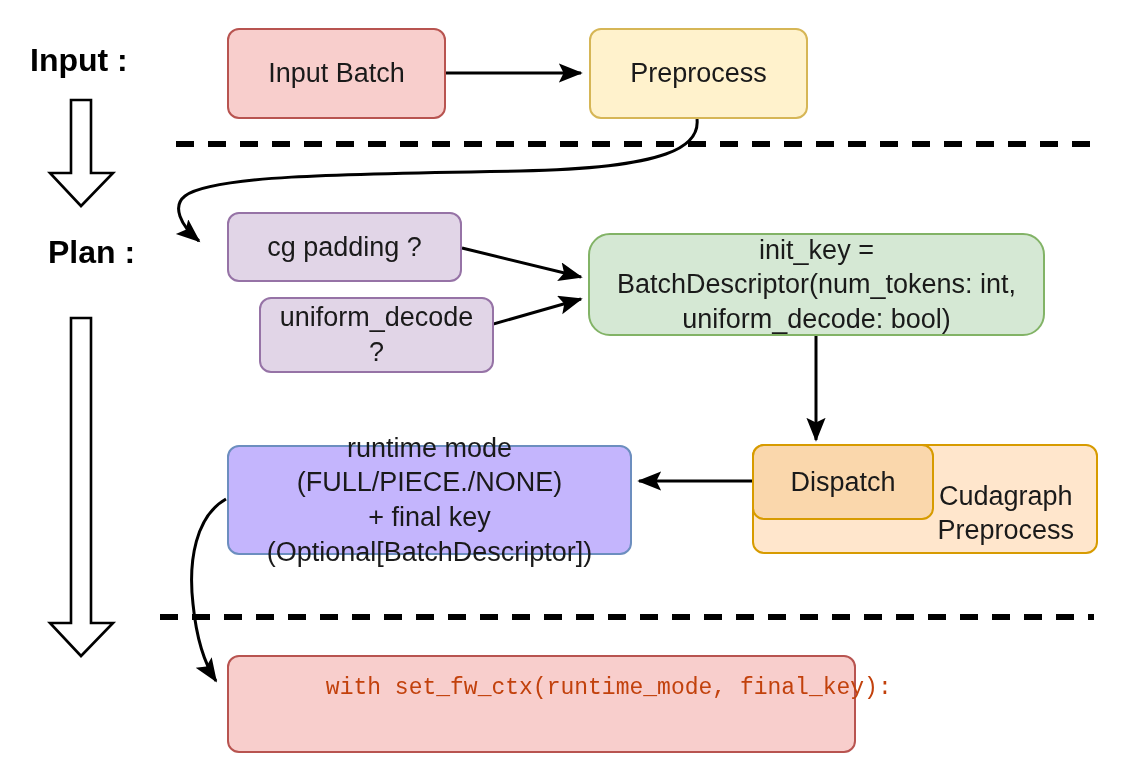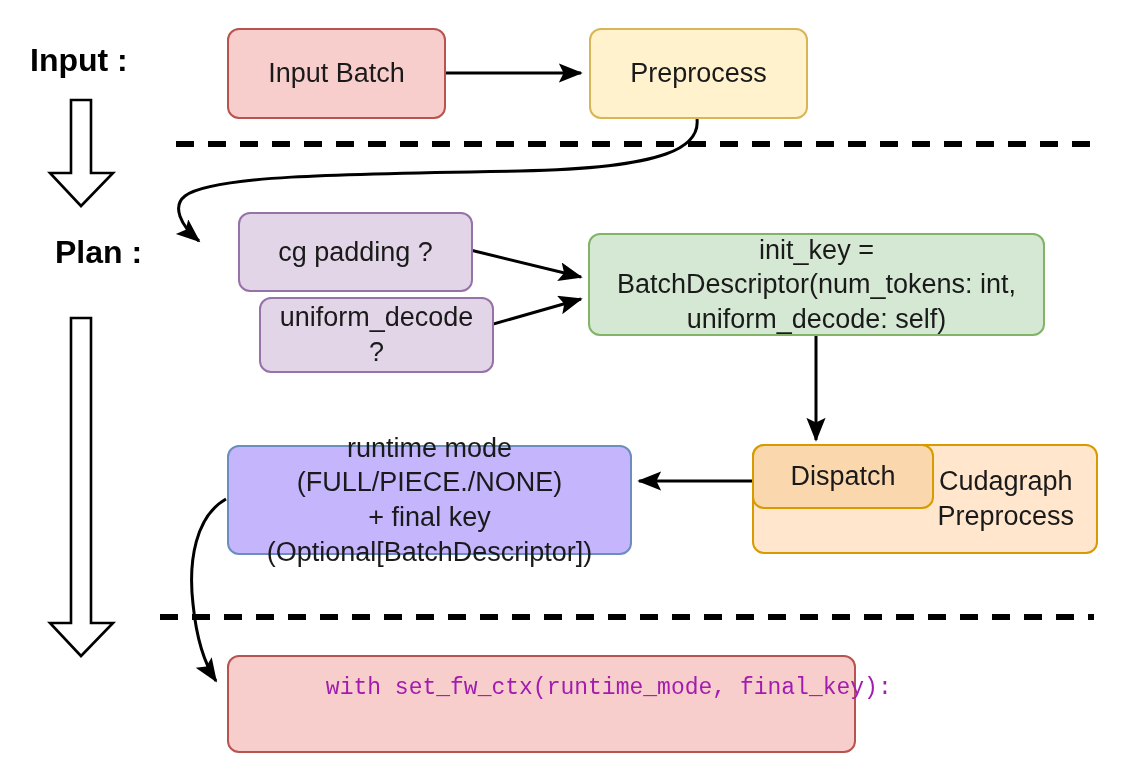--- a/index.html
+++ b/index.html
@@ -47,40 +47,40 @@
     line-height: 1.28;
     padding: 4px 10px;
   }
   .node.code {
     font-family: "Liberation Mono", "DejaVu Sans Mono", monospace;
     font-size: 23px;
     justify-content: flex-start;
     text-align: left;
     white-space: pre;
     padding-left: 14px;
-    color: #a21caf;
+    color: #c2410c;
     line-height: 1.35;
   }
 
   
   #node-input-batch { left: 227px; top: 28px;  width: 219px; height: 91px; }
   #node-preprocess  { left: 589px; top: 28px;  width: 219px; height: 91px; }
-  #node-cg-padding  { left: 227px; top: 212px; width: 235px; height: 80px; margin-left: 11px; }
+  #node-cg-padding  { left: 227px; top: 212px; width: 235px; height: 70px; }
   #node-uniform-dec { left: 227px; top: 297px; width: 235px; height: 76px; margin-left: 32px; }
   #node-init-key    { left: 588px; top: 233px; width: 457px; height: 103px; }
   #node-runtime     { left: 227px; top: 445px; width: 405px; height: 110px; }
   #node-cudagraph   { left: 752px; top: 444px; width: 346px; height: 110px;
-                      justify-content: flex-end; padding-right: 22px; }
-  #node-dispatch    { left: 752px; top: 444px; width: 182px; height: 65px; }
+                      justify-content: flex-end; padding-right: 22px; align-items: flex-end; }
+  #node-dispatch    { left: 752px; top: 444px; width: 182px; height: 76px; }
   #node-exec-code   { left: 227px; top: 655px; width: 629px; height: 98px; }
 
   .fill-pink    { background: #f8cecc; border-color: #b85450; }
   .fill-yellow  { background: #fff2cc; border-color: #d6b656; }
   .fill-purple  { background: #e1d5e7; border-color: #9673a6; }
-  .fill-green   { background: #d5e8d4; border-color: #82b366; }
+  .fill-green   { background: #d5e8d4; border-color: #82b366; border-radius: 22px; }
   .fill-blue    { background: #c4b5fd; border-color: #6c8ebf; }
   .fill-orange-light { background: #ffe6cc; border-color: #d79b00; }
   .fill-orange-dark  { background: #fad7ac; border-color: #d79b00; }
   .cudagraph-text { display: block; }
 </style>
 </head>
 <body>
 
 <div id="stage">
 
@@ -107,42 +107,42 @@
     <line x1="462" y1="333" x2="581" y2="299" stroke="#000000" stroke-width="3" marker-end="url(#arrowhead)"></line>
 
     <line x1="816" y1="336" x2="816" y2="440" stroke="#000000" stroke-width="3" marker-end="url(#arrowhead)"></line>
 
     <line x1="752" y1="481" x2="639" y2="481" stroke="#000000" stroke-width="3" marker-end="url(#arrowhead)"></line>
 
     <path d="M226,499 C196,516 188,560 193,604 C197,644 206,666 216,681" fill="none" stroke="#000000" stroke-width="3" marker-end="url(#arrowhead)"></path>
   </svg>
 
   <div class="stage-label" id="label-input" style="left:30px; top:42px;">Input :</div>
-  <div class="stage-label" id="label-plan" style="left:55px; top:234px;">Plan :</div>
+  <div class="stage-label" id="label-plan" style="left:48px; top:234px;">Plan :</div>
 
   <div class="node fill-pink" id="node-input-batch">
     <span>Input Batch</span>
   </div>
 
   <div class="node fill-yellow" id="node-preprocess">
     <span>Preprocess</span>
   </div>
 
   <div class="node fill-purple" id="node-cg-padding">
     <span>cg padding ?</span>
   </div>
 
   <div class="node fill-purple" id="node-uniform-dec">
     <span>uniform_decode ?</span>
   </div>
 
   <div class="node fill-green" id="node-init-key">
     <div>
       <span>init_key = BatchDescriptor(num_tokens: int,</span><br>
-      <span>uniform_decode: self)</span>
+      <span>uniform_decode: bool)</span>
     </div>
   </div>
 
   <div class="node fill-blue" id="node-runtime">
     <div>
       <span>runtime mode (FULL/PIECE./NONE)</span><br>
       <span>+ final key (Optional[BatchDescriptor])</span>
     </div>
   </div>
 

